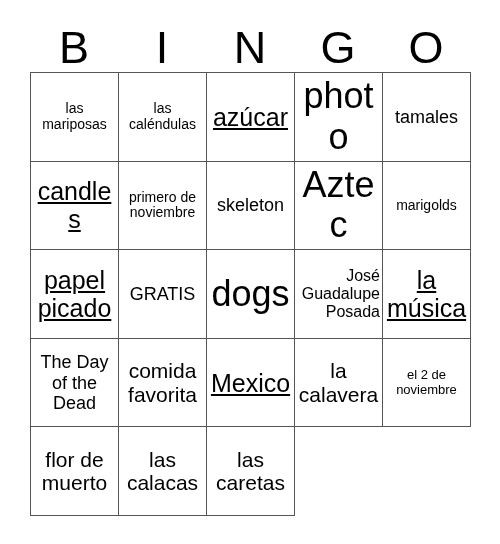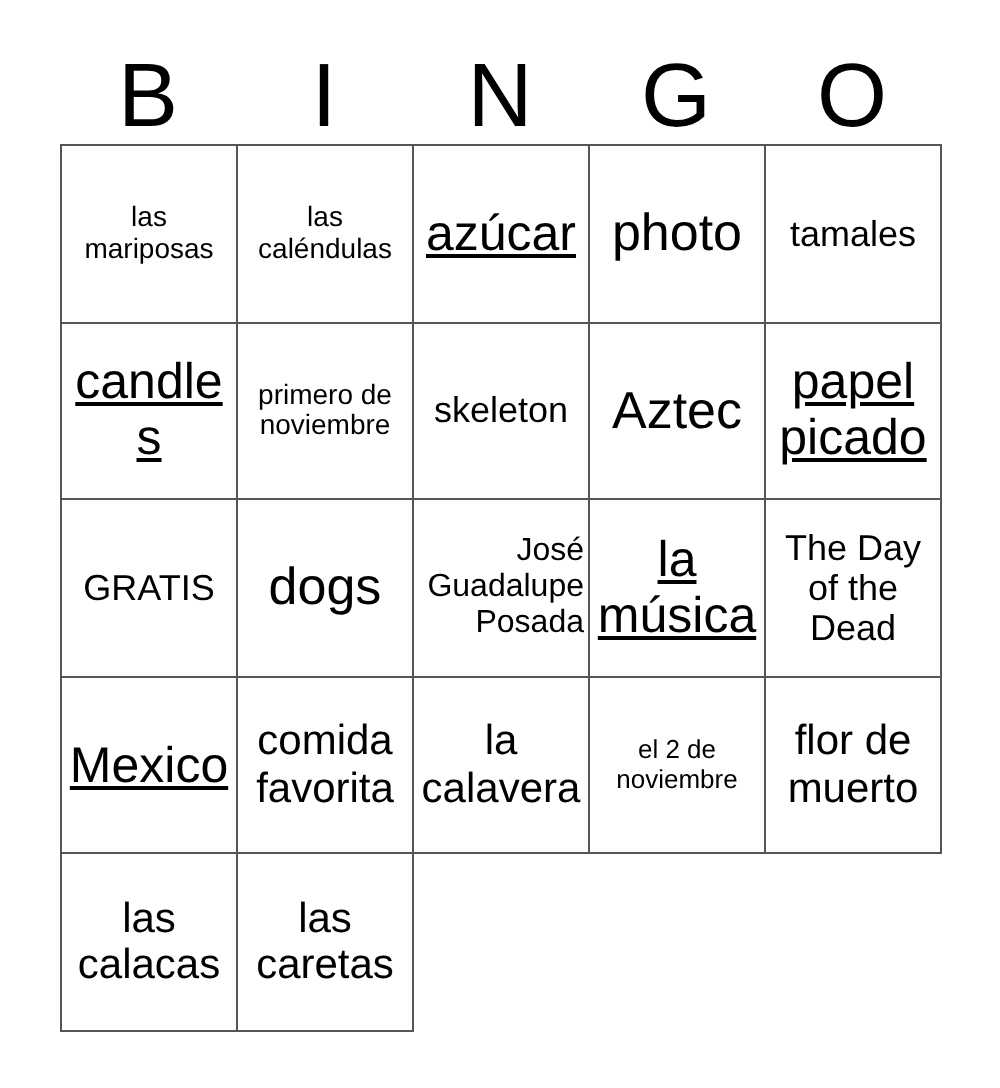--- a/index.html
+++ b/index.html
@@ -73,21 +73,21 @@
     background: #fff;
   }
   .cell-text {
     display: block;
     width: 100%;
     line-height: 1.12;
     word-wrap: break-word;
   }
 
   
-  .fs-xxl .cell-text { font-size: 26px; }
+  .fs-xxl .cell-text { font-size: 36px; }
   .fs-xl  .cell-text { font-size: 25px; text-decoration: underline; }
   .fs-lg  .cell-text { font-size: 21px; }
   .fs-md  .cell-text { font-size: 18px; }
   .fs-sm  .cell-text { font-size: 14px; text-align: center; }
   .fs-xs  .cell-text { font-size: 13px; }
   .fs-xxs .cell-text { font-size: 16px; text-align: right; }
 </style>
 </head>
 <body>
 
@@ -122,43 +122,46 @@
       </div>
       <div class="cell fs-sm">
         <span class="cell-text">primero de noviembre</span>
       </div>
       <div class="cell fs-md">
         <span class="cell-text">skeleton</span>
       </div>
       <div class="cell fs-xxl">
         <span class="cell-text">Aztec</span>
       </div>
+      <div class="cell fs-sm">
+        <span class="cell-text">marigolds</span>
+      </div>
       <div class="cell fs-xl">
         <span class="cell-text">papel picado</span>
       </div>
       <div class="cell fs-md">
         <span class="cell-text">GRATIS</span>
       </div>
       <div class="cell fs-xxl">
         <span class="cell-text">dogs</span>
       </div>
       <div class="cell fs-xxs">
         <span class="cell-text">José Guadalupe Posada</span>
       </div>
       <div class="cell fs-xl">
         <span class="cell-text">la música</span>
       </div>
       <div class="cell fs-md">
         <span class="cell-text">The Day of the Dead</span>
       </div>
+      <div class="cell fs-lg">
+        <span class="cell-text">comida favorita</span>
+      </div>
       <div class="cell fs-xl">
         <span class="cell-text">Mexico</span>
-      </div>
-      <div class="cell fs-lg">
-        <span class="cell-text">comida favorita</span>
       </div>
       <div class="cell fs-lg">
         <span class="cell-text">la calavera</span>
       </div>
       <div class="cell fs-xs">
         <span class="cell-text">el 2 de noviembre</span>
       </div>
       <div class="cell fs-lg">
         <span class="cell-text">flor de muerto</span>
       </div>

